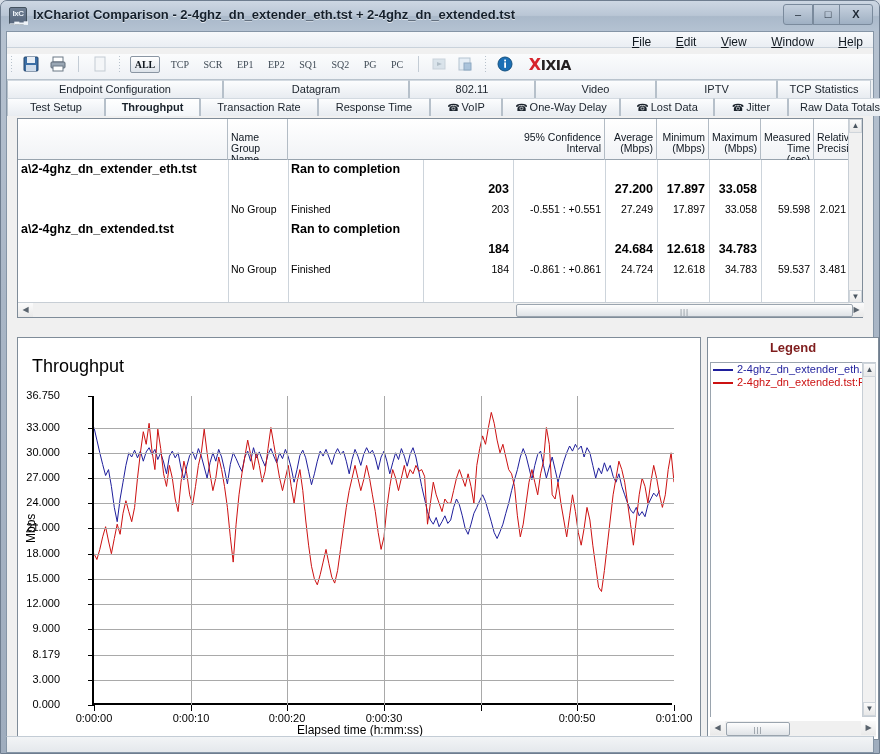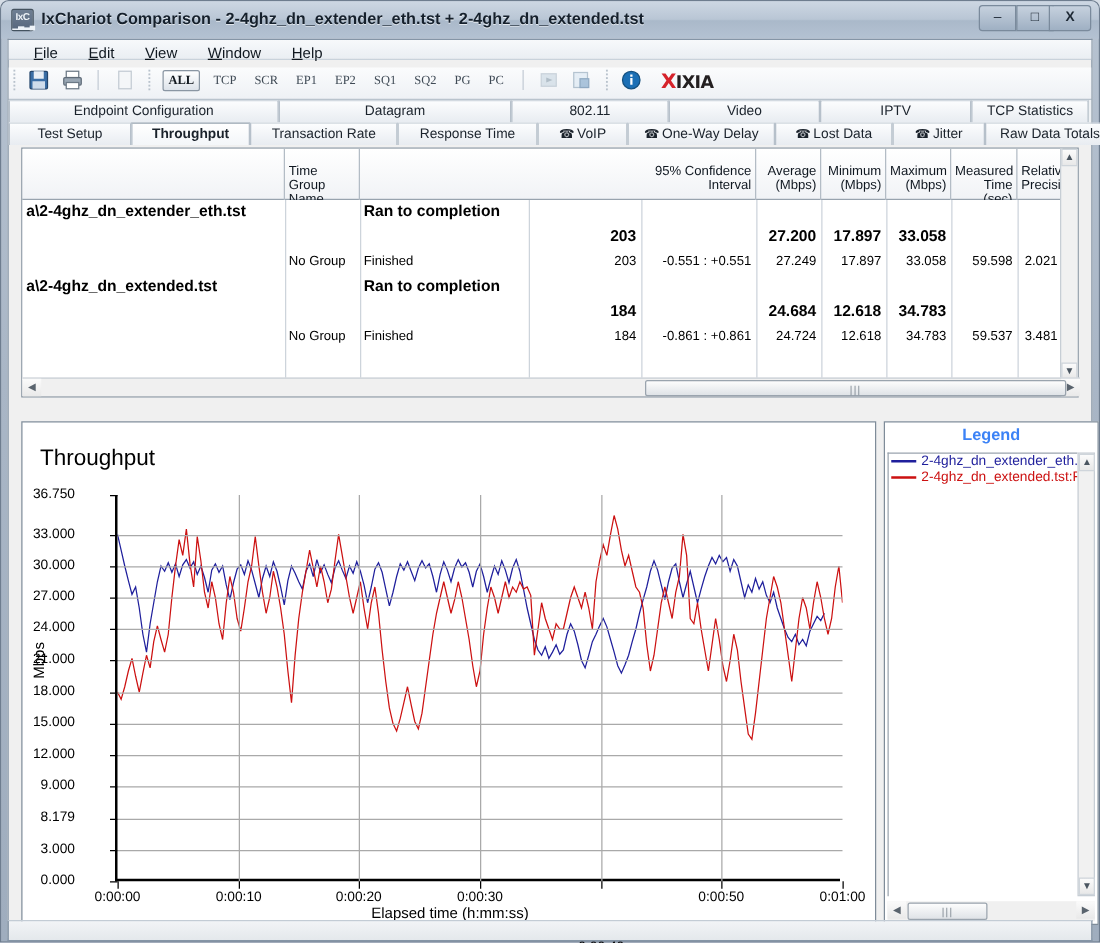--- a/index.html
+++ b/index.html
@@ -58,20 +58,21 @@
     border: 1px solid #8595a6;
     border-bottom: none;
   }
 
   
   #menubar {
     position: absolute; left: 0; top: 0; width: 866px; height: 16px;
     background: linear-gradient(to bottom,#f7f9fb,#eaeef3);
     border-bottom: 1px solid #c9d2db;
     padding-left: 10px;
+    text-align: right;
   }
   .menuitem {
     display: inline-block; font-size: 12px; color: #101820;
     padding: 3px 10px 0 10px; height: 22px;
   }
   .menuitem u { text-decoration: underline; }
 
   
   #toolbar {
     position: absolute; left: 0; top: 22px; width: 866px; height: 26px;
@@ -210,21 +211,21 @@
   }
 
   
   #legend-panel {
     position: absolute; left: 700px; top: 305px;
     width: 172px; height: 403px;
     background: #ffffff; border: 1px solid #7f8c99;
   }
   #legend-title {
     position:absolute; left:0; top:2px; width:170px; text-align:center;
-    font-size:13px; font-weight:bold; color:#3b82f6;
+    font-size:13px; font-weight:bold; color:#7f1d1d;
   }
   #legend-list {
     position:absolute; left:2px; top:24px; width:152px; height:355px;
     border-top:1px solid #9aa4ae; border-left:1px solid #9aa4ae;
     overflow:hidden; background:#fff;
   }
   .leg-item { position:relative; height:13px; font-size:11px; white-space:nowrap;
               padding-left:2px; line-height:13px; overflow:hidden;}
   .leg-swatch { display:inline-block; width:20px; height:2px; vertical-align:middle; margin-right:4px;}
   #legend-vscroll {
@@ -324,21 +325,21 @@
       </span>
       <span id="ixia-logo"><span class="x">X</span><span>IXIA</span></span>
     </div>
 
     <div id="tabrow1"><div class="tab" style="width: 216px;"><span>Endpoint Configuration</span></div><div class="tab" style="width: 186px;"><span>Datagram</span></div><div class="tab" style="width: 126px;"><span>802.11</span></div><div class="tab" style="width: 121px;"><span>Video</span></div><div class="tab" style="width: 121px;"><span>IPTV</span></div><div class="tab" style="width: 94px;"><span>TCP Statistics</span></div></div>
     <div id="tabrow2"><div class="tab" style="width: 98px;"><span>Test Setup</span></div><div class="tab active" style="width: 95px;"><span>Throughput</span></div><div class="tab" style="width: 118px;"><span>Transaction Rate</span></div><div class="tab" style="width: 112px;"><span>Response Time</span></div><div class="tab" style="width: 72px;"><span class="phone">☎</span><span>VoIP</span></div><div class="tab" style="width: 118px;"><span class="phone">☎</span><span>One-Way Delay</span></div><div class="tab" style="width: 94px;"><span class="phone">☎</span><span>Lost Data</span></div><div class="tab" style="width: 74px;"><span class="phone">☎</span><span>Jitter</span></div><div class="tab" style="width: 104px;"><span>Raw Data Totals</span></div></div>
 
     <div id="grid-wrap">
       <div id="grid-head">
           <div class="hcell lft" style="left: 0px; width: 210px; padding-top: 24px;"><span></span></div>
-          <div class="hcell lft" style="left: 210px; width: 60px;"><span>Time Group</span><br><span>Name</span></div>
+          <div class="hcell lft" style="left: 210px; width: 60px;"><span>Name Group</span><br><span>Name</span></div>
           <div class="hcell" style="left: 495px; width: 92px;"><span>95% Confidence</span><br><span>Interval</span></div>
           <div class="hcell" style="left: 587px; width: 52px;"><span>Average</span><br><span>(Mbps)</span></div>
           <div class="hcell" style="left: 639px; width: 52px;"><span>Minimum</span><br><span>(Mbps)</span></div>
           <div class="hcell" style="left: 691px; width: 52px;"><span>Maximum</span><br><span>(Mbps)</span></div>
           <div class="hcell" style="left: 743px; width: 53px;"><span>Measured</span><br><span>Time (sec)</span></div>
           <div class="hcell" style="left: 796px; width: 36px;"><span>Relative</span><br><span>Precision</span></div>
         </div>
       <div id="grid-body">
           <div class="vline" style="left: 210px;"></div>
           <div class="vline" style="left: 270px;"></div>

